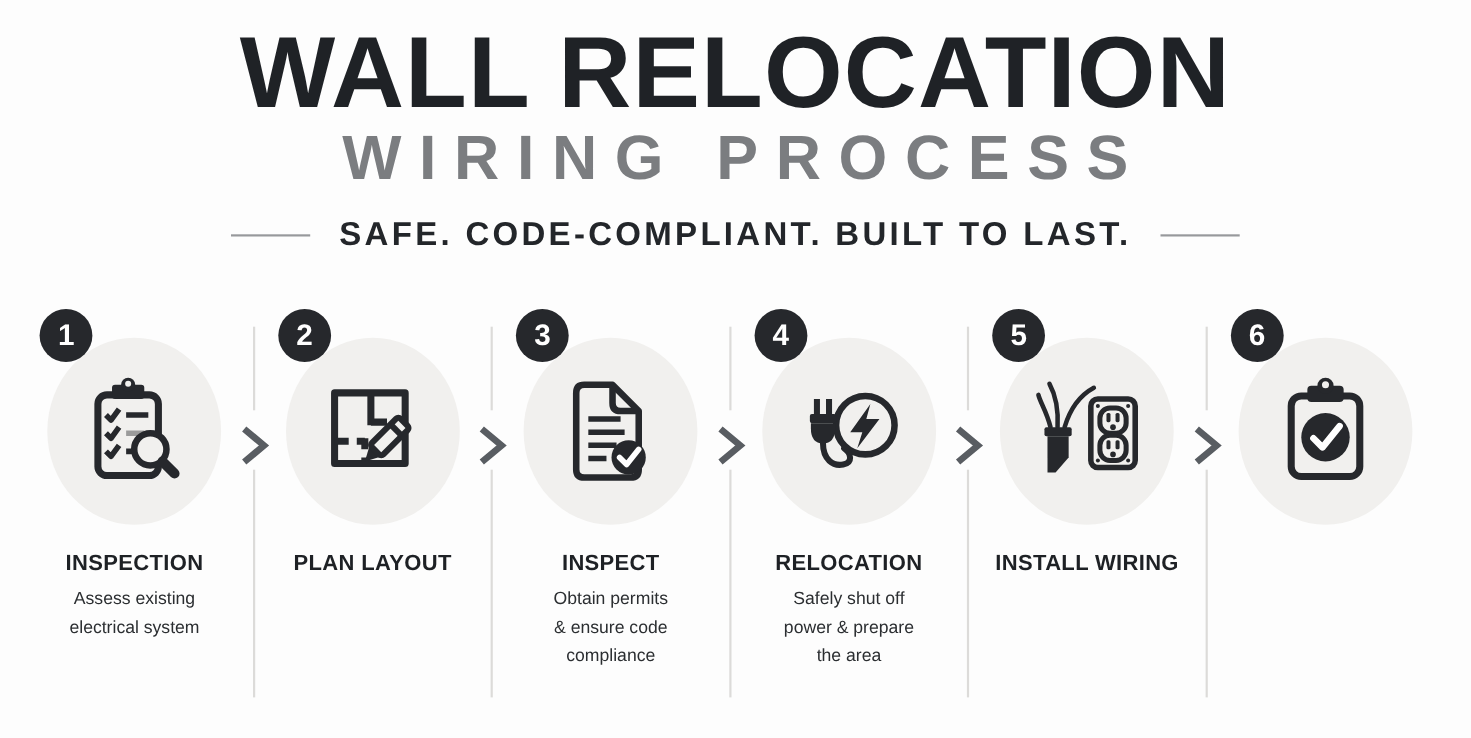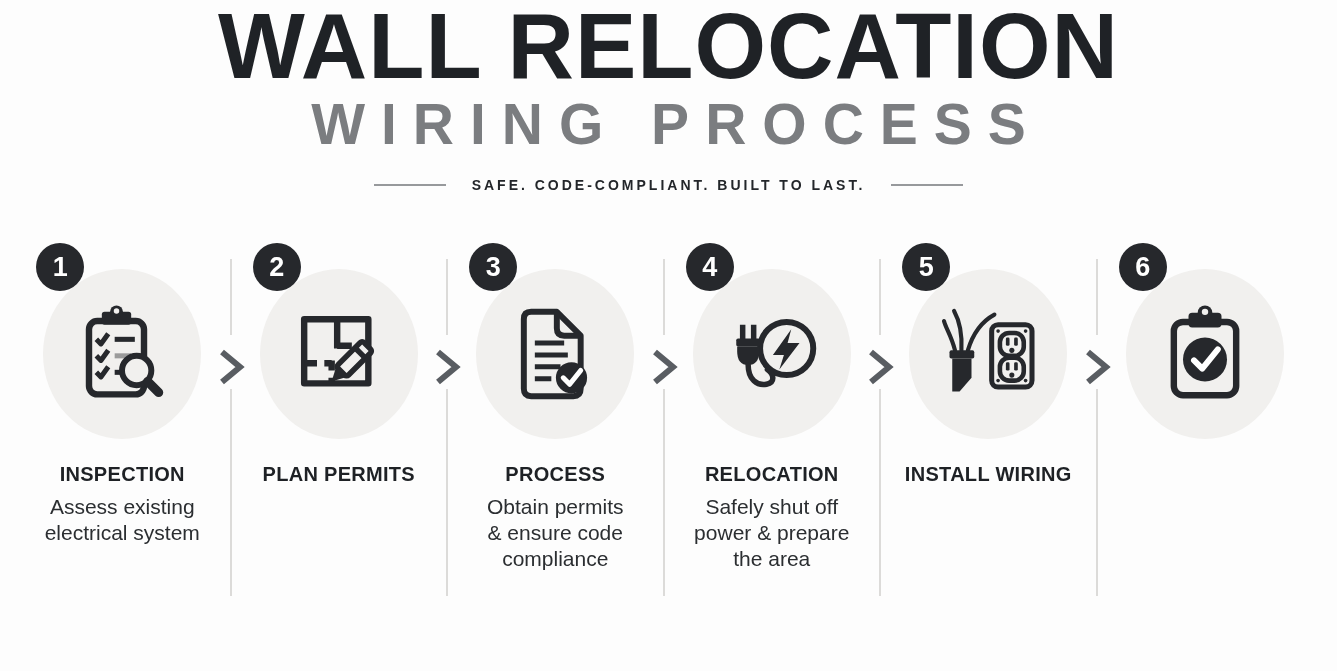--- a/index.html
+++ b/index.html
@@ -5,35 +5,35 @@
   html,body{margin:0;padding:0;}
   body{
     width:1337px;height:671px;overflow:hidden;
     background:#fdfdfd;
     font-family:"Liberation Sans", sans-serif;
     color:#202327;
   }
   .canvas{position:relative;width:1337px;height:671px;}
 
   
-  header{text-align:center;}
+  header{padding-top:20px;text-align:center;}
   .main-title{
     margin:0;font-size:92px;line-height:92px;font-weight:700;
     letter-spacing:1px;color:#1f2226;
   }
   .subtitle{
     margin:4px 0 0;font-size:57px;line-height:57px;font-weight:700;
     letter-spacing:16px;padding-left:16px;color:#7b7d80;
   }
   .tagline-row{
     margin-top:24px;display:flex;align-items:center;justify-content:center;gap:26px;
   }
   .tagline-rule{width:72px;height:2px;background:#97999c;}
   .tagline{
-    font-size:14px;font-weight:700;letter-spacing:3px;color:#23262a;
+    font-size:30px;font-weight:700;letter-spacing:3px;color:#23262a;
   }
 
   
   .steps-row{
     margin-top:46px;padding:0 24px 0 14px;
     display:flex;align-items:stretch;position:relative;
   }
   .step{flex:1 1 0;position:relative;text-align:center;}
   .badge{
     position:absolute;top:4px;left:50%;margin-left:-86px;
@@ -47,21 +47,21 @@
     background:#f1f0ee;margin:30px auto 0;
     display:flex;align-items:center;justify-content:center;
   }
   .bubble svg{width:110px;height:114px;}
   .step-title{
     margin:24px 0 0;font-size:20px;line-height:22px;font-weight:700;
     letter-spacing:0.3px;color:#1e2125;
   }
   .step-desc{
     margin:9px auto 0;max-width:180px;
-    font-size:21px;line-height:26px;color:#2b2e31;white-space:pre-line;
+    font-size:16px;line-height:26px;color:#2b2e31;white-space:pre-line;
   }
 
   
   .divider{flex:0 0 0;width:0;position:relative;}
   .dline{position:absolute;left:-1px;width:2px;background:#dcdbd9;}
   .dline.top{top:20px;height:76px;}
   .dline.bottom{top:150px;height:207px;}
   .chev{position:absolute;top:108px;left:-15px;width:30px;height:40px;}
 
   
@@ -122,21 +122,21 @@
         <svg viewBox="0 0 120 120">
           <rect class="ic" x="22" y="22" width="70" height="70" stroke-width="7"></rect>
           <path class="ic" d="M58,24 V54 M58,51 H74 M84,51 H90 M22,70 H36 M44,70 H52 M52,67 V78 M52,86 V90" stroke-width="7" stroke-linecap="butt"></path>
           <g transform="translate(52,90) rotate(-45)">
             <path class="ic-fill" d="M0,0 L15,-8 L15,8 Z"></path>
             <rect x="15" y="-8" width="40" height="16" rx="3" fill="#f1f0ee" stroke="#26282c" stroke-width="6"></rect>
             <line x1="44" y1="-8" x2="44" y2="8" stroke="#26282c" stroke-width="6"></line>
           </g>
         </svg>
       </div>
-      <h3 class="step-title">PLAN PERMITS</h3>
+      <h3 class="step-title">PLAN LAYOUT</h3>
     </section>
 
     <div class="divider">
       <span class="dline top"></span>
       <svg class="chev" viewBox="0 0 30 40">
         <polyline points="6,5 24,20 6,35" fill="none" stroke="#595d62" stroke-width="6"></polyline>
       </svg>
       <span class="dline bottom"></span>
     </div>
 
@@ -144,21 +144,21 @@
       <div class="badge">3</div>
       <div class="bubble">
         <svg viewBox="0 0 120 120">
           <path class="ic" d="M62,14 H34 Q26,14 26,22 V98 Q26,106 34,106 H80 Q88,106 88,98 V40 Z" stroke-width="6.5"></path>
           <path class="ic" d="M62,14 V32 Q62,40 70,40 H88" stroke-width="6.5"></path>
           <path class="ic" d="M38,48 H70 M38,61 H74 M38,74 H66 M38,87 H56" stroke-width="5.5" stroke-linecap="butt"></path>
           <circle class="ic-fill" cx="78" cy="86" r="17"></circle>
           <polyline points="69,86 76,93 88,78" fill="none" stroke="#ffffff" stroke-width="5.5" stroke-linecap="round" stroke-linejoin="round"></polyline>
         </svg>
       </div>
-      <h3 class="step-title">PROCESS</h3>
+      <h3 class="step-title">INSPECT</h3>
       <p class="step-desc">Obtain permits
 &amp; ensure code
 compliance</p>
     </section>
 
     <div class="divider">
       <span class="dline top"></span>
       <svg class="chev" viewBox="0 0 30 40">
         <polyline points="6,5 24,20 6,35" fill="none" stroke="#595d62" stroke-width="6"></polyline>
       </svg>

